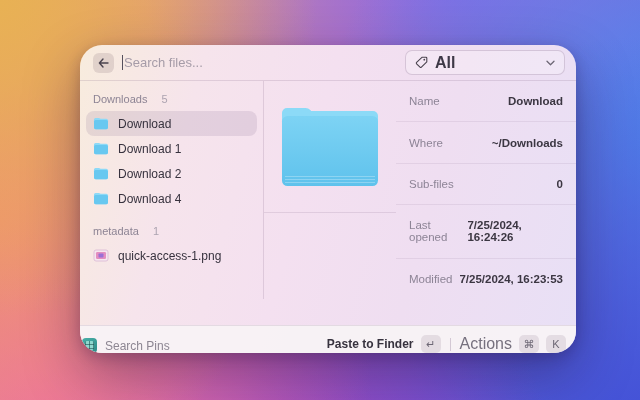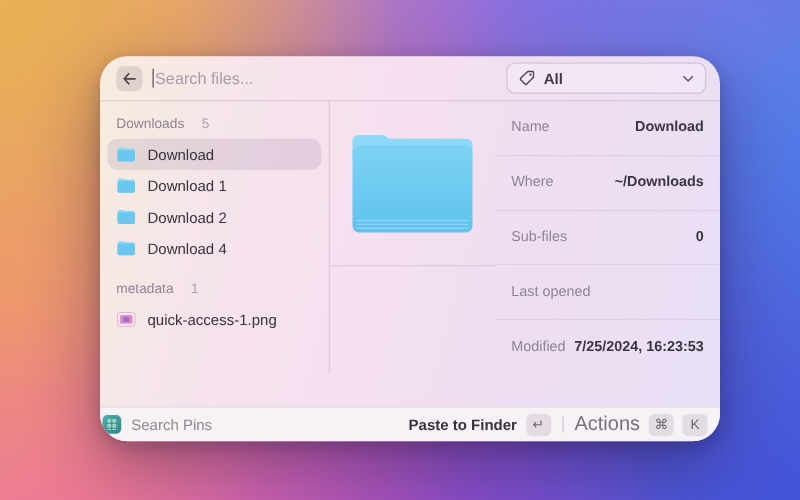--- a/index.html
+++ b/index.html
@@ -33,21 +33,21 @@
   .back-btn { width:21px; height:20px; border:none; border-radius:6px;
     background:rgba(105,80,95,.16); color:#4a434e; font-size:13px; line-height:1;
     display:flex; align-items:center; justify-content:center; cursor:pointer; flex:0 0 auto; }
   .search { display:flex; align-items:center; flex:1 1 auto; margin-left:8px; height:100%; }
   .caret { width:1px; height:15px; background:#55505c; margin-right:1px; }
   .placeholder { font-size:13px; color:#a69ca8; }
   .filter { width:160px; height:25px; flex:0 0 auto; display:flex; align-items:center;
     padding:0 9px; border:1px solid rgba(105,75,115,.22); border-radius:7px;
     background:rgba(255,255,255,.25); cursor:pointer; }
   .filter .tag-ic { flex:0 0 auto; display:flex; }
-  .filter .flabel { font-size:12px; color:#3e3947; font-weight:700; margin-left:7px; flex:1 1 auto; }
+  .filter .flabel { font-size:16px; color:#3e3947; font-weight:700; margin-left:7px; flex:1 1 auto; }
   .filter .chev { flex:0 0 auto; display:flex; }
 
   
   .wbody { flex:1 1 auto; display:flex; min-height:0; }
   .sidebar { width:184px; flex:0 0 184px; border-right:1px solid rgba(105,75,115,.16);
     padding:8px 6px 0 6px; }
   .sec-head { display:flex; align-items:center; padding:4px 7px 6px 7px; }
   .sec-title { font-size:11px; color:#8d8494; }
   .sec-count { font-size:11px; color:#aca3b0; margin-left:14px; }
   .s-item { display:flex; align-items:center; height:25px; padding:0 7px;
@@ -61,21 +61,21 @@
   .preview { height:132px; flex:0 0 132px; display:flex; align-items:center;
     justify-content:center; border-bottom:1px solid rgba(105,75,115,.14); }
   .detail-rows { flex:1 1 auto; display:flex; flex-direction:column; }
   .drow { flex:1 1 auto; display:flex; align-items:center; justify-content:space-between;
     padding:0 13px; border-bottom:1px solid rgba(105,75,115,.10); }
   .drow:last-child { border-bottom:none; }
   .dlabel { font-size:11.5px; color:#8d8496; }
   .dvalue { font-size:11.5px; color:#3b3642; font-weight:700; }
 
   
-  .footer { height:28px; flex:0 0 28px; display:flex; align-items:center;
+  .footer { height:28px; flex:0 0 28px; display:flex; align-items:flex-end;
     background:rgba(247,243,245,.92); border-top:1px solid rgba(105,75,115,.14);
     padding:0 10px 0 2px;margin-top:26px; }
   .app-ic { width:15px; height:15px; border-radius:4px; flex:0 0 auto;
     background:linear-gradient(145deg,#49b0a8,#2d8a86); position:relative; }
   .app-ic::after { content:""; position:absolute; left:3px; top:3px; right:3px; bottom:3px;
     border-radius:2px; background:
       linear-gradient(0deg, rgba(20,70,70,.55) 0, rgba(20,70,70,.55) 1px, transparent 1px),
       linear-gradient(90deg, rgba(20,70,70,.55) 0, rgba(20,70,70,.55) 1px, transparent 1px),
       #8fd8cf; background-size:4px 4px; }
   .app-name { font-size:12px; color:#8d8692; margin-left:8px; flex:1 1 auto; }
@@ -210,20 +210,21 @@
           <div class="drow">
             <span class="dlabel">Where</span>
             <span class="dvalue">~/Downloads</span>
           </div>
           <div class="drow">
             <span class="dlabel">Sub-files</span>
             <span class="dvalue">0</span>
           </div>
           <div class="drow">
             <span class="dlabel">Last opened</span>
+            <span class="dvalue">7/25/2024, 16:24:26</span>
           </div>
           <div class="drow">
             <span class="dlabel">Modified</span>
             <span class="dvalue">7/25/2024, 16:23:53</span>
           </div>
         </div>
       </div>
     </div>
 
     <div class="footer">

